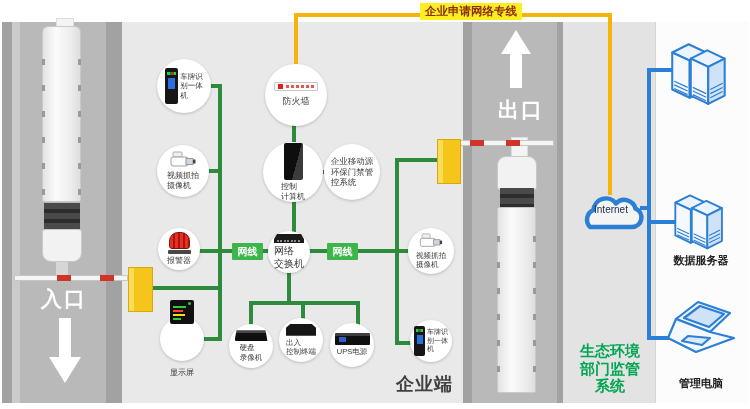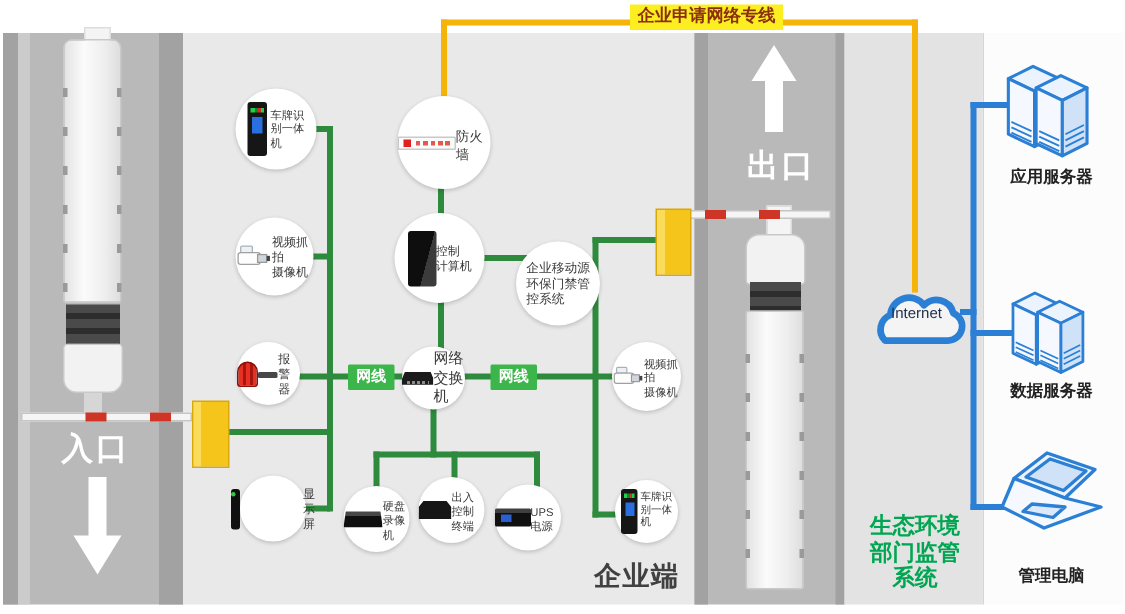--- a/index.html
+++ b/index.html
@@ -9,21 +9,21 @@
   
   .road{position:absolute;top:22px;height:381px;}
   
   .ln{position:absolute;}
   .g{background:#2e8b3d;}
   .y{background:#f6b40a;}
   .b{background:#2b7fd4;}
   
   .circle{position:absolute;background:#fff;border-radius:50%;
           box-shadow:0 1px 3px rgba(0,0,0,.20);
-          display:flex;flex-direction:row;align-items:center;justify-content:center;}
+          display:flex;flex-direction:column;align-items:center;justify-content:center;}
   .circle.row{flex-direction:row;gap:2px;}
   .nlabel{font-size:8px;line-height:1.25;color:#3a3a3a;text-align:left;white-space:pre-line;margin-top:2px;}
   .nlabel.side{font-size:7.5px;margin-top:0;}
   .nlabel.big{font-size:9px;}
   
   .kiosk{position:relative;width:13px;height:36px;background:#161616;border-radius:2px;flex:none;}
   .kiosk .lights{height:3px;margin:4px 2px 0;background:linear-gradient(90deg,#21d04a 0 30%,#0a8a2a 30% 55%,#d03020 55% 75%,#21d04a 75%);}
   .kiosk .screen{width:7px;height:11px;margin:3px auto 0;background:#2a6fe0;}
   .beacon-dome{width:19px;height:15px;border-radius:9px 9px 3px 3px;border:1px solid #8c0f08;
      background:repeating-linear-gradient(90deg,#e53022 0 3px,#a81410 3px 5px);}
@@ -199,21 +199,21 @@
       </div>
     <div class="nlabel big" style="margin-top:5px;">防火墙</div>
   </div>
 
   <div class="circle" style="left:263px;top:142px;width:60px;height:60px;">
     <div class="tower-icon"></div>
     <div class="nlabel">控制
 计算机</div>
   </div>
 
-  <div class="circle" style="left:324px;top:161px;width:56px;height:56px;margin-left:20px;">
+  <div class="circle" style="left:324px;top:144px;width:56px;height:56px;">
     <div class="nlabel" style="font-size:8.5px;margin:0;">企业移动源
 环保门禁管
 控系统</div>
   </div>
 
   <div class="circle" style="left:268px;top:231px;width:42px;height:42px;">
     <div class="switch-icon">
         <div class="ports"></div>
       </div>
     <div class="nlabel" style="font-size:10px;">网络
@@ -281,21 +281,20 @@
       <polygon points="24,22 40,14 57,22 41,30" fill="#eaf3fe"></polygon>
       <polygon points="24,22 41,30 41,66 24,58" fill="#f5f9ff"></polygon>
       <polygon points="41,30 57,22 57,58 41,66" fill="#cfe2f8"></polygon>
     </g>
     <g stroke="#2b7fd4" stroke-width="1.2">
       <path d="M8,44 L21,50 M8,47.5 L21,53.5 M8,51 L21,57"></path>
       <path d="M26,50 L39,56 M26,53.5 L39,59.5 M26,57 L39,63"></path>
       <path d="M43,52 L55,46 M43,56 L55,50 M43,60 L55,54"></path>
     </g>
   </svg>
-  <div class="srv-label" style="left:658px;top:110px;">应用服务器</div>
 
   <svg class="abs" style="left:666px;top:188px;" width="68" height="64" viewBox="0 0 66 70">
     <g stroke="#2b7fd4" stroke-width="2" stroke-linejoin="round">
       <polygon points="6,16 22,8 39,16 23,24" fill="#eaf3fe"></polygon>
       <polygon points="6,16 23,24 23,60 6,52" fill="#f5f9ff"></polygon>
       <polygon points="23,24 39,16 39,52 23,60" fill="#cfe2f8"></polygon>
       <polygon points="24,22 40,14 57,22 41,30" fill="#eaf3fe"></polygon>
       <polygon points="24,22 41,30 41,66 24,58" fill="#f5f9ff"></polygon>
       <polygon points="41,30 57,22 57,58 41,66" fill="#cfe2f8"></polygon>
     </g>

